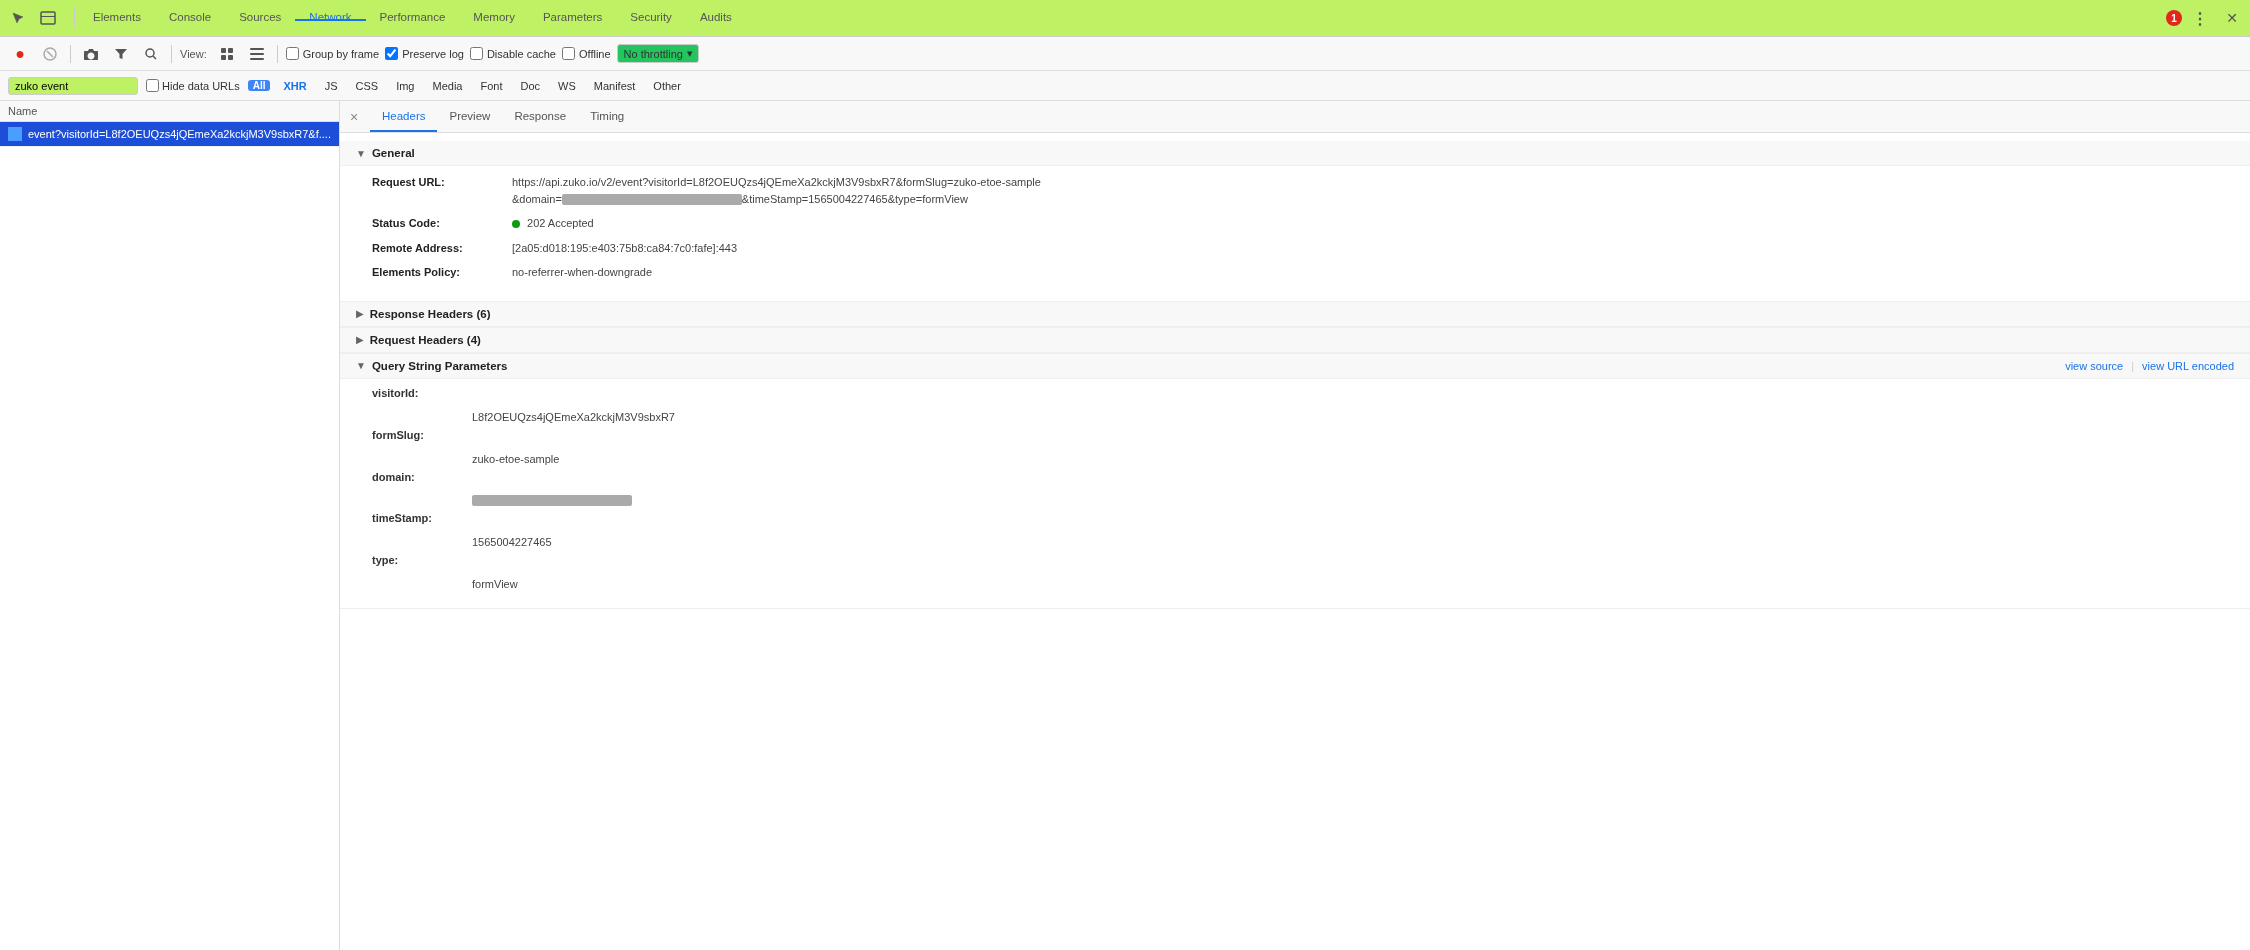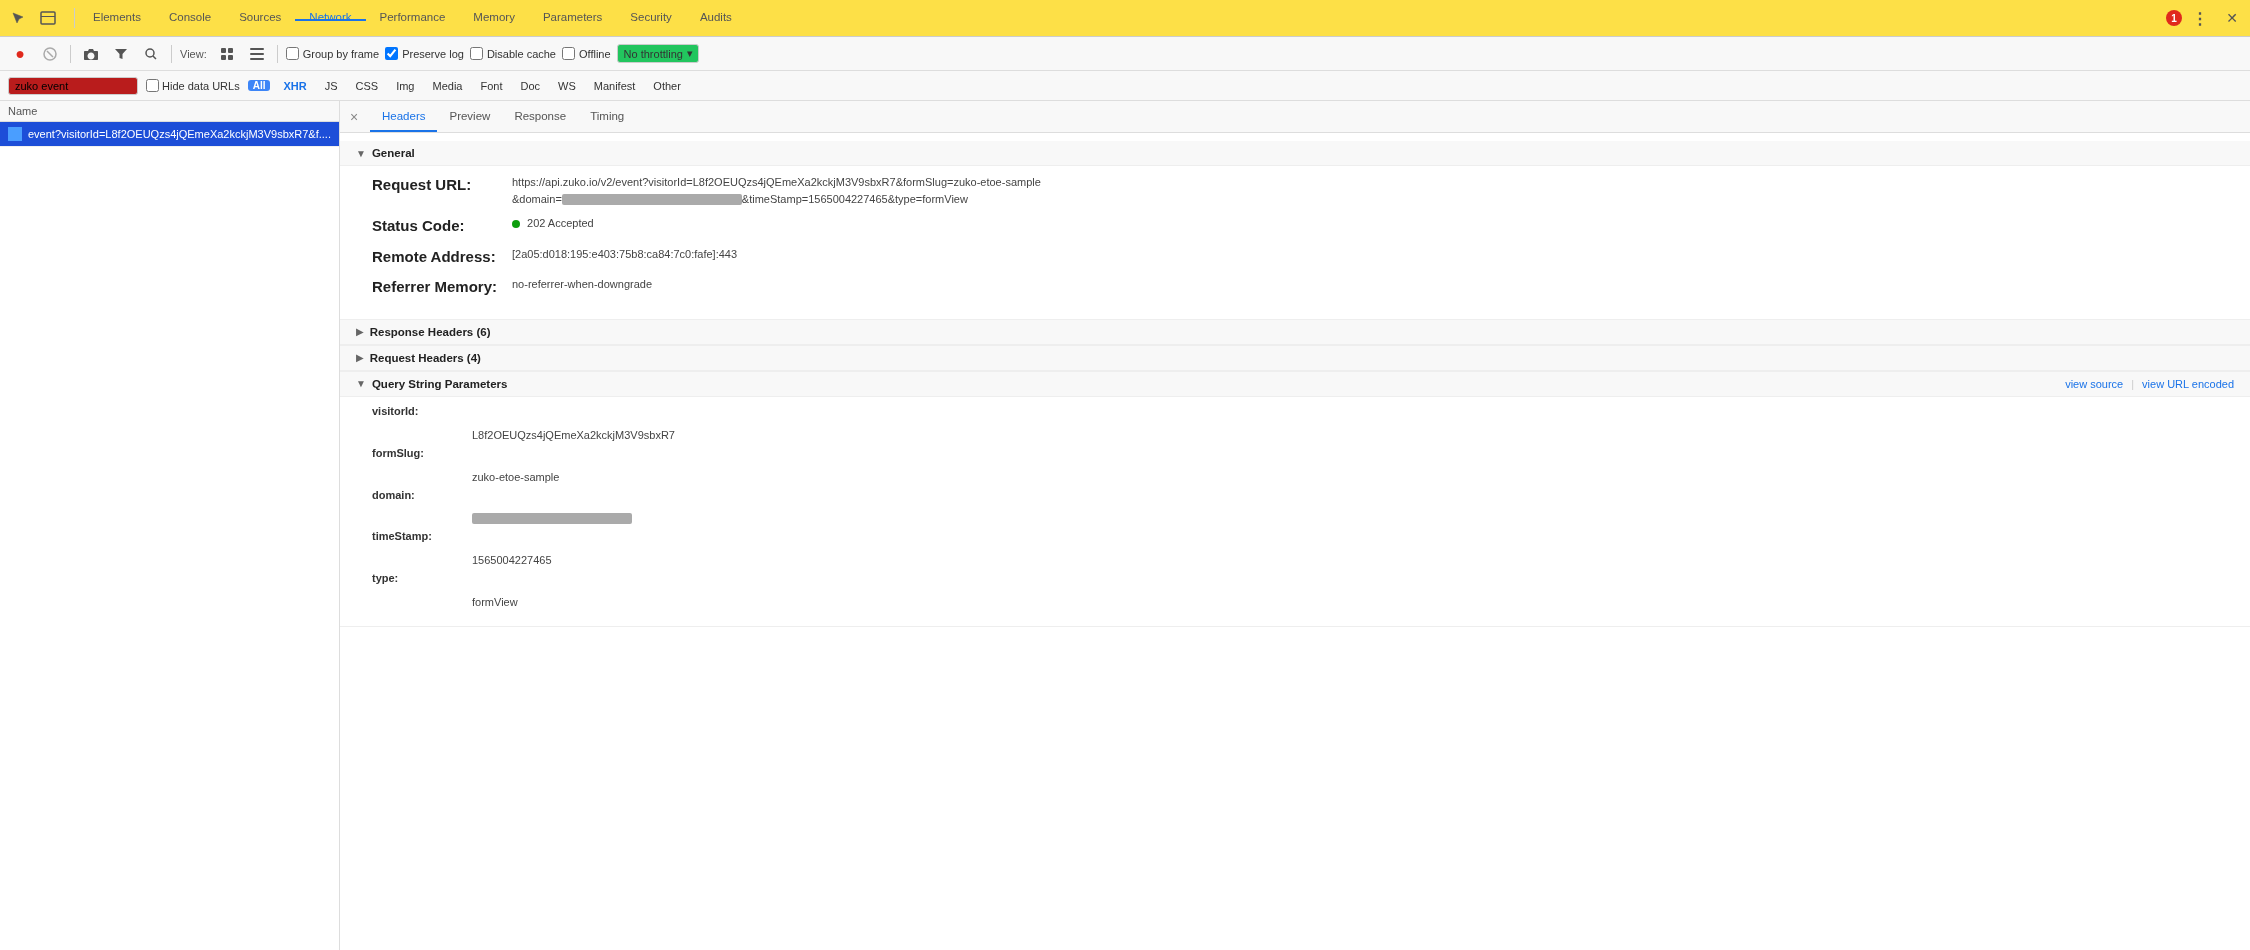--- a/index.html
+++ b/index.html
@@ -2,21 +2,21 @@
 <html><head>
   <meta charset="utf-8">
   <style>
     * { box-sizing: border-box; margin: 0; padding: 0; }
     body { font-family: -apple-system, BlinkMacSystemFont, 'Segoe UI', sans-serif; font-size: 11px; background: #f0f0f0; color: #333; }
 
     
     .tab-bar {
       display: flex;
       align-items: center;
-      background: #fde047;
+      background: #bef264;
       border-bottom: 1px solid #ccc;
       height: 37px;
       padding: 15px 4px;
     }
     .tab-bar-icons {
       display: flex;
       align-items: center;
       gap: 2px;
       margin-right: 8px;
     }
@@ -145,21 +145,21 @@
       padding: 0 8px;
       gap: 8px;
     }
     .search-input {
       border: 1px solid #ccc;
       border-radius: 3px;
       padding: 2px 6px;
       font-size: 11px;
       width: 130px;
       outline: none;
-      background: #b91c1c;
+      background: #bef264;
     }
     .filter-checkbox {
       display: flex;
       align-items: center;
       gap: 3px;
       font-size: 11px;
       color: #333;
     }
     .filter-badge {
       background: #3d85f7;
@@ -305,21 +305,21 @@
     .section-content {
       padding: 8px 24px 12px 32px;
     }
     .field-row {
       display: flex;
       align-items: flex-start;
       margin-bottom: 8px;
       line-height: 1.5;
     }
     .field-label {
-      font-size: 15px;
+      font-size: 11px;
       font-weight: 600;
       color: #222;
       min-width: 140px;
       flex-shrink: 0;
     }
     .field-value {
       font-size: 11px;
       color: #444;
       word-break: break-all;
     }
@@ -543,21 +543,21 @@
               <span>202 Accepted</span>
             </span>
           </div>
 
           <div class="field-row">
             <span class="field-label">Remote Address:</span>
             <span class="field-value">[2a05:d018:195:e403:75b8:ca84:7c0:fafe]:443</span>
           </div>
 
           <div class="field-row">
-            <span class="field-label">Referrer Memory:</span>
+            <span class="field-label">Elements Policy:</span>
             <span class="field-value">no-referrer-when-downgrade</span>
           </div>
         </div>
       </div>
 
       <div class="section">
         <div class="section-header">
           <span class="section-toggle">▶</span>
           <span class="section-title">Response Headers (6)</span>
         </div>

